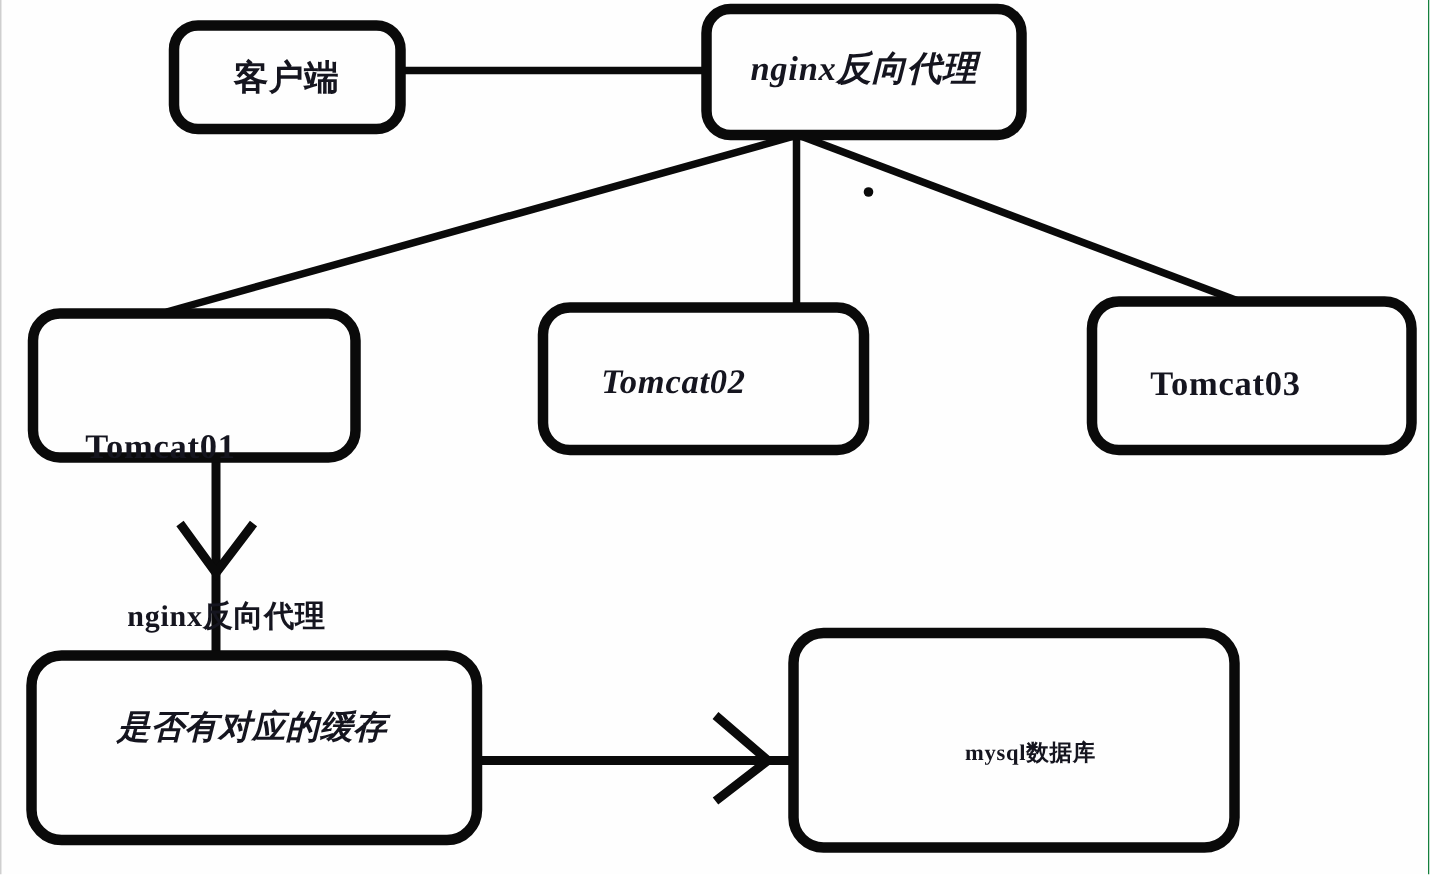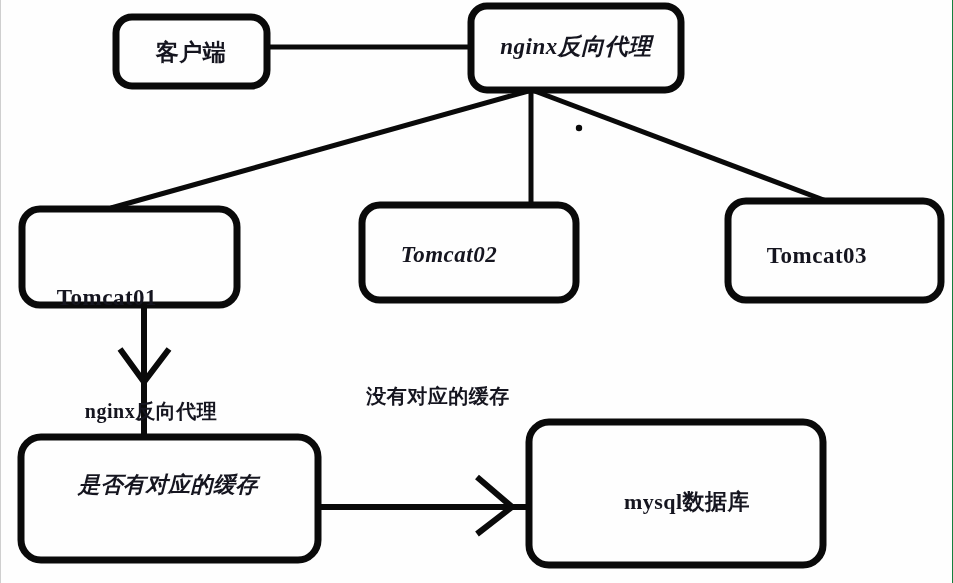--- a/index.html
+++ b/index.html
@@ -117,19 +117,18 @@
   <div class="node-label" style="left:106px; top:258px; font-size:23px;margin-top:40px;">Tomcat01</div>
 
   <div class="node-label" style="left:448px; top:255px; font-size:23px;font-style:italic;">Tomcat02</div>
 
   <div class="node-label" style="left:816px; top:256px; font-size:23px;">Tomcat03</div>
 
   <div class="node-label two-line" style="left:167px; top:485px; font-size:22px;font-style:italic;">
     <div>是否有对应的缓存</div>
   </div>
 
-  <div class="node-label" style="left:686px; top:502px; font-size:22px;">mysql数据库</div>
+  <div class="node-label" style="left:686px; top:502px; font-size:15px;">mysql数据库</div>
 
   <div class="edge-label" style="left:150px; top:411px;">nginx反向代理</div>
 
-  <div class="edge-label" style="left:437px; top:396px;">没有对应的缓存</div>
 
 </div>
 
 </body></html>

